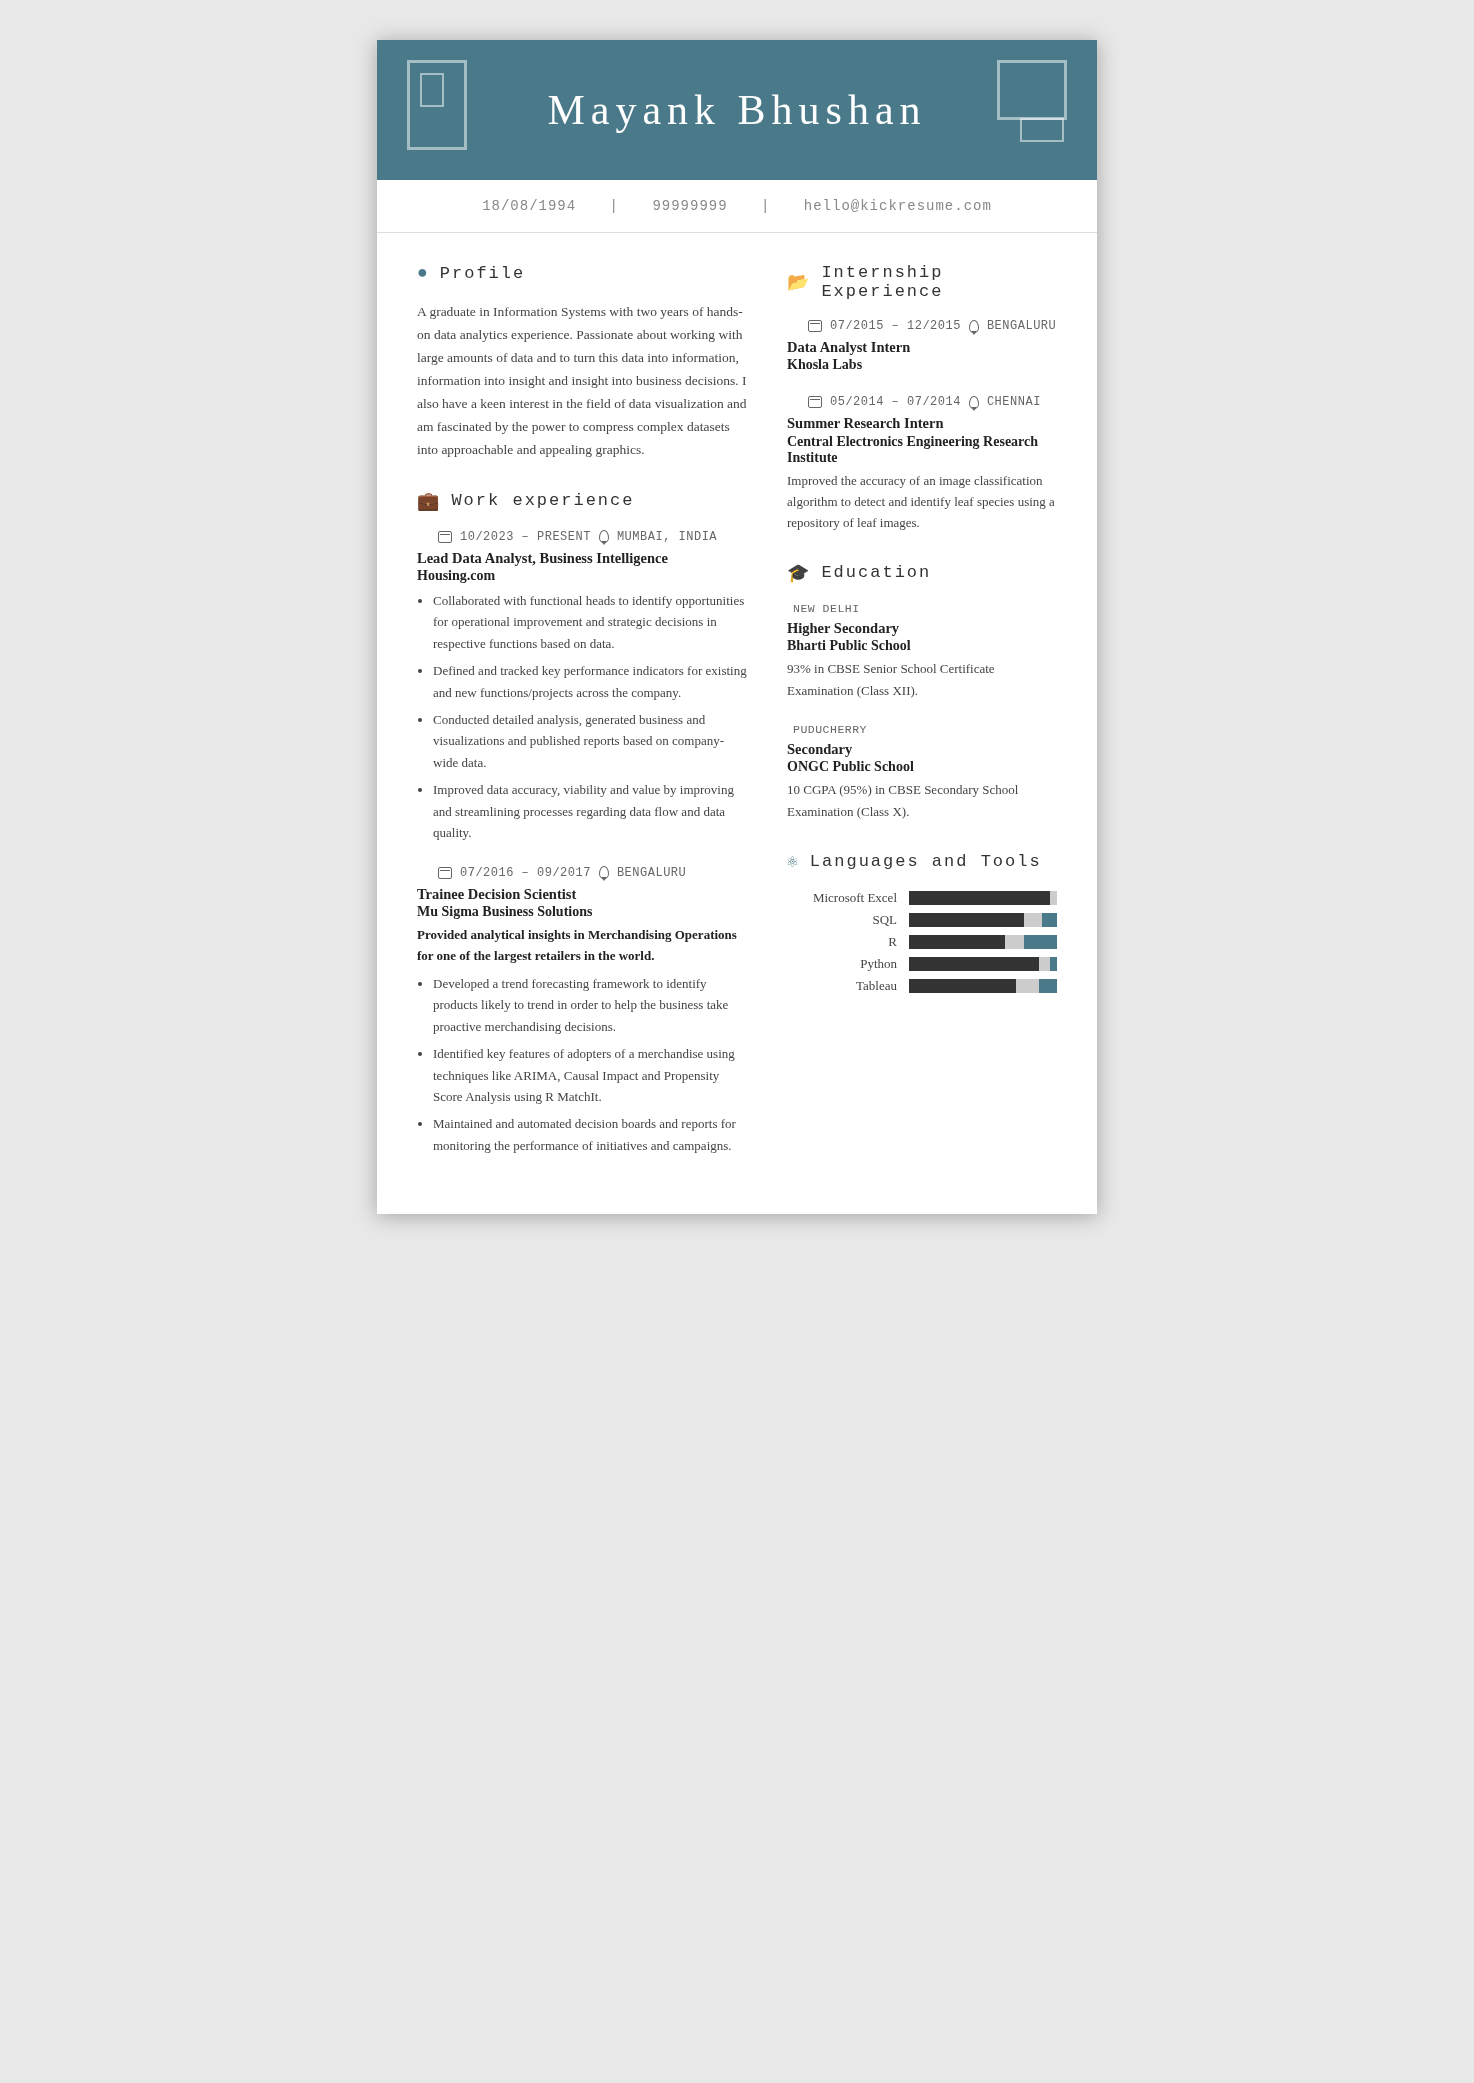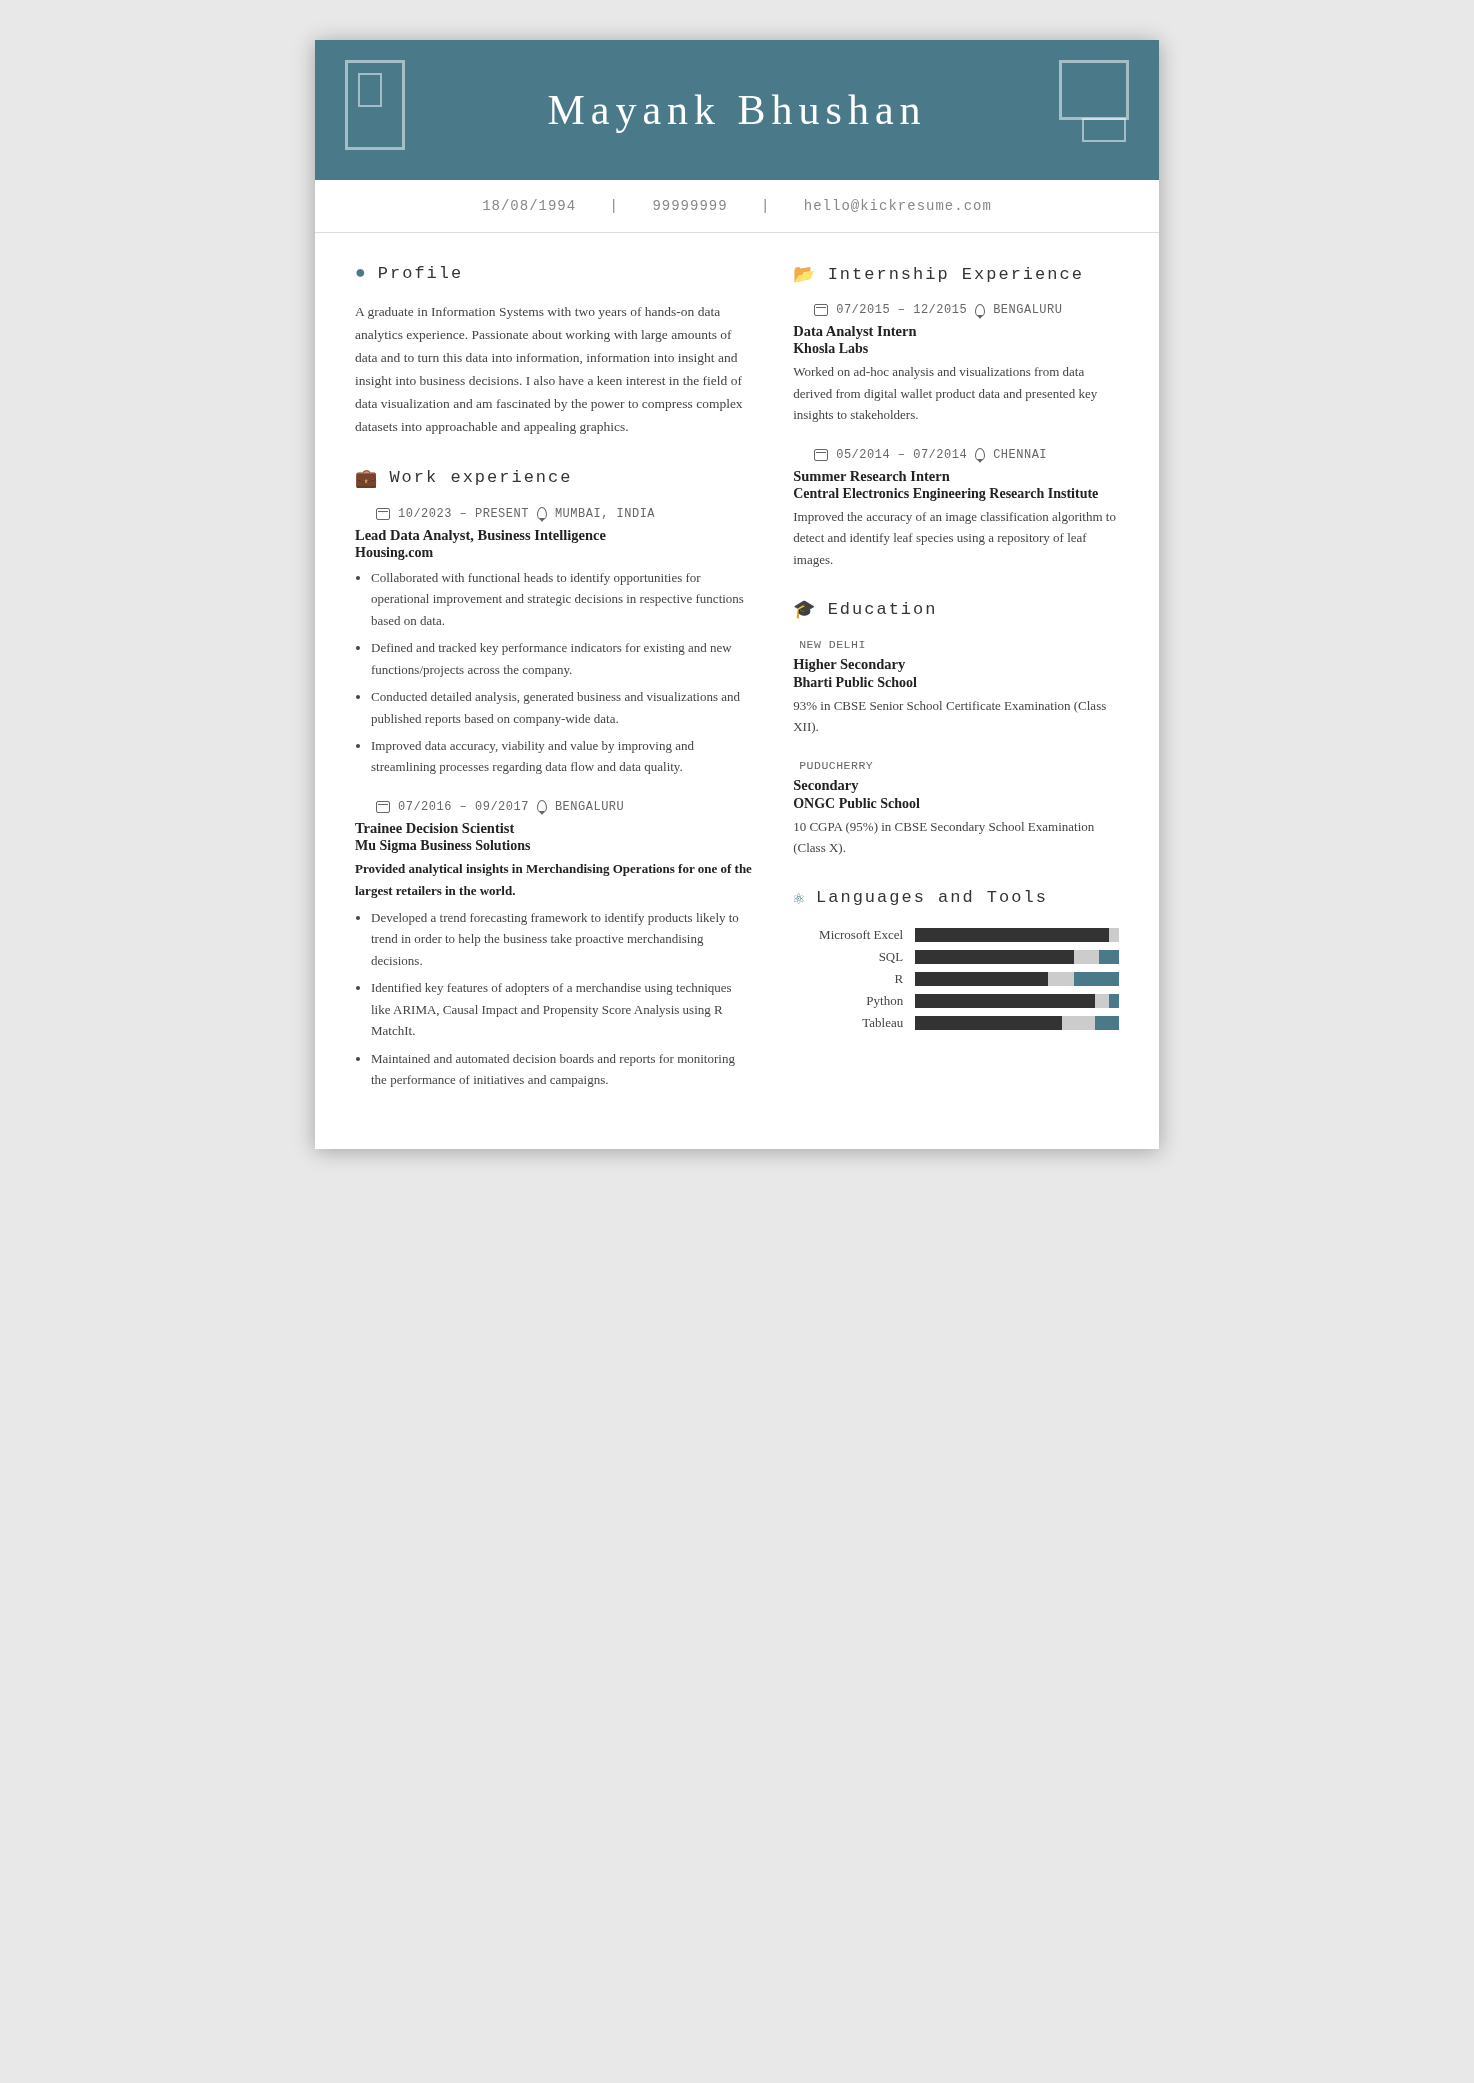--- a/index.html
+++ b/index.html
@@ -6,21 +6,21 @@
     body {
       font-family: Georgia, 'Times New Roman', serif;
       background: #e8e8e8;
       display: flex;
       justify-content: center;
       align-items: flex-start;
       padding: 40px 20px;
       min-height: 100vh;
     }
     .resume-wrapper {
-      width: 844px;
+      width: 720px;
       background: #fff;
       box-shadow: 0 2px 20px rgba(0,0,0,0.3);
     }
     
     .resume-header {
       background: #4a7a8a;
       padding: 40px 60px;
       display: flex;
       align-items: center;
       justify-content: center;
@@ -334,21 +334,20 @@
 
         <div class="entry">
           <div class="entry-meta">
             <span class="cal-icon"></span>
             <span>07/2015 – 12/2015</span>
             <span class="loc-icon"></span>
             <span>BENGALURU</span>
           </div>
           <div class="entry-title">Data Analyst Intern</div>
           <div class="entry-org">Khosla Labs</div>
-          <div class="entry-desc">Worked on ad-hoc analysis and visualizations from data derived from digital wallet product data and presented key insights to stakeholders.</div>
         </div>
 
         <div class="entry">
           <div class="entry-meta">
             <span class="cal-icon"></span>
             <span>05/2014 – 07/2014</span>
             <span class="loc-icon"></span>
             <span>CHENNAI</span>
           </div>
           <div class="entry-title">Summer Research Intern</div>

